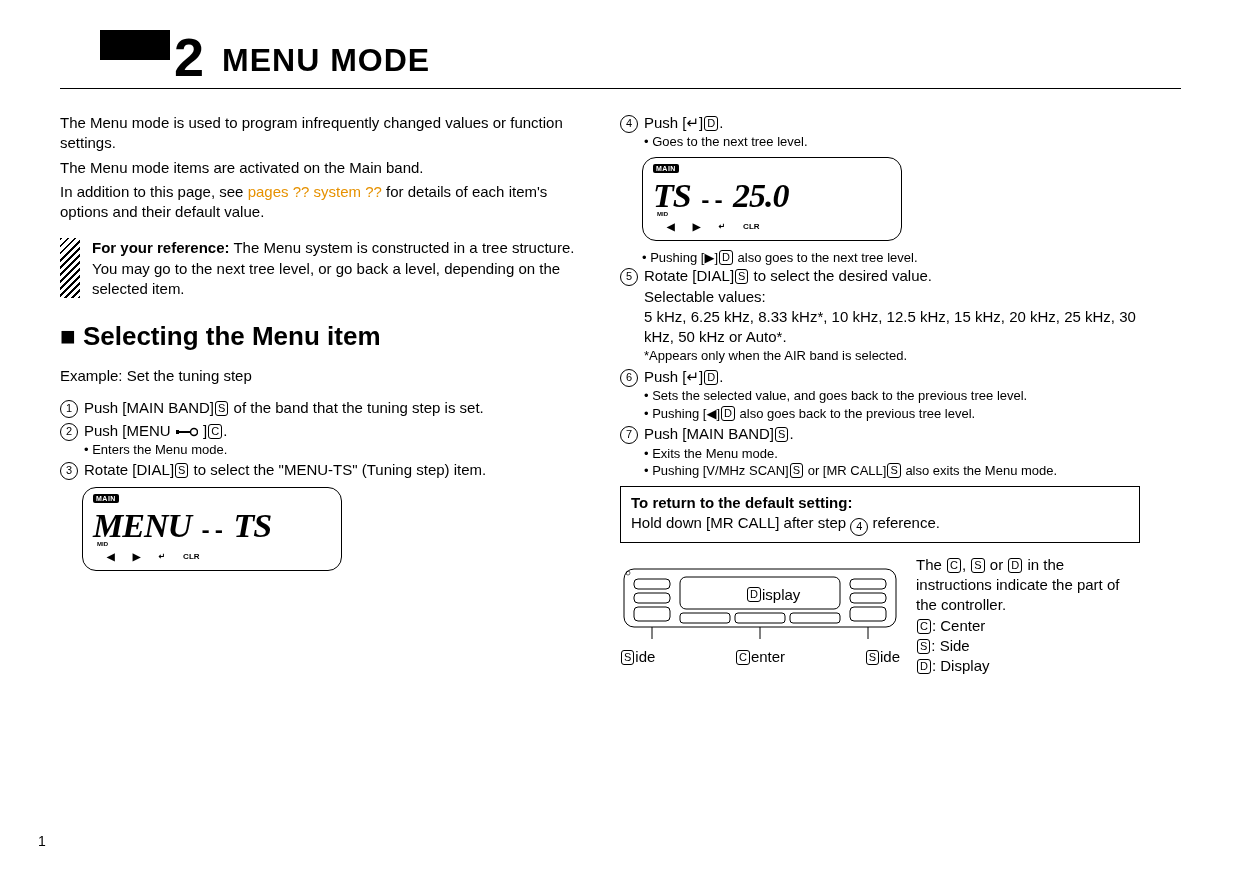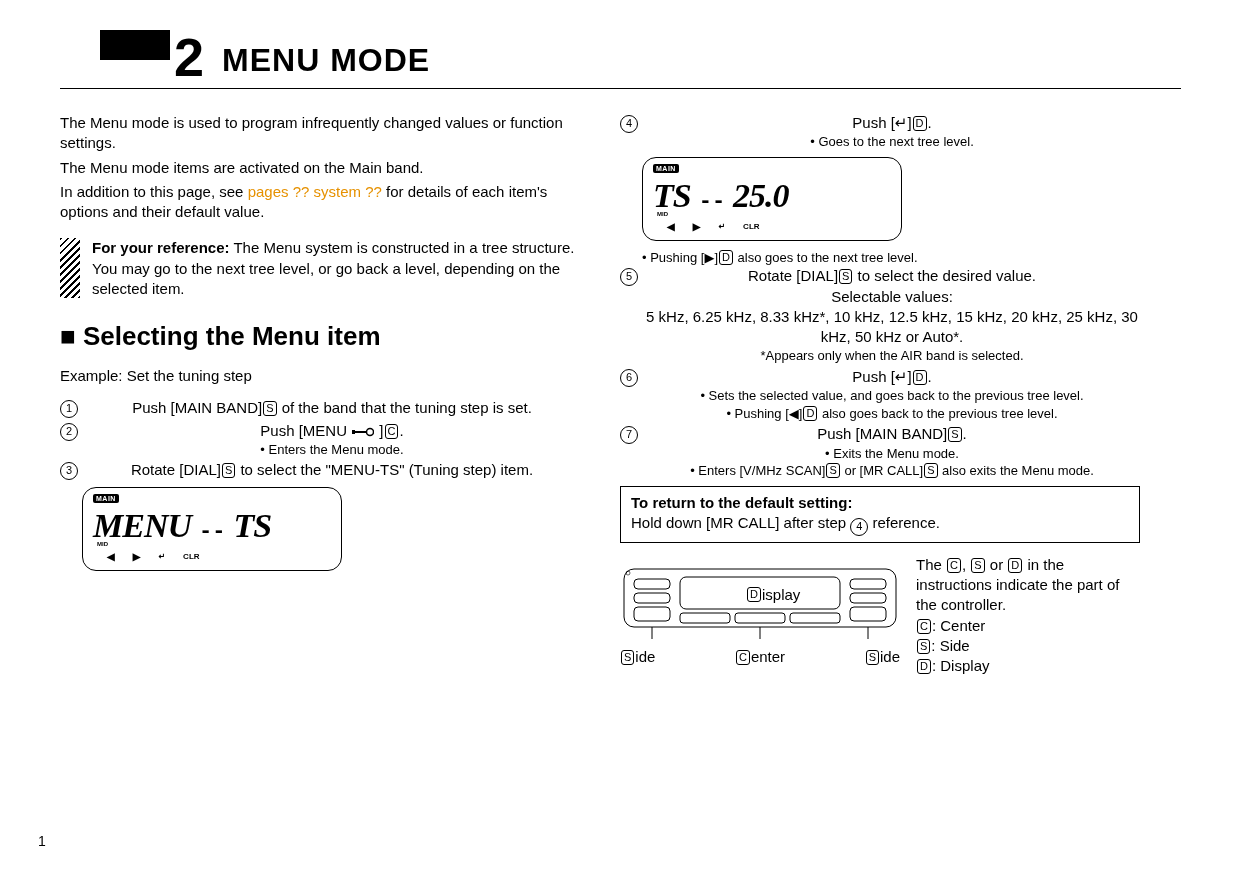--- a/index.html
+++ b/index.html
@@ -86,21 +86,21 @@
     display: inline-block;
     width: 16px; height: 16px;
     border: 1px solid #000;
     border-radius: 50%;
     line-height: 15px;
     text-align: center;
     font-size: 11px;
     flex: 0 0 auto;
     margin-top: 2px;
   }
-  .step-text { flex: 1; text-align: center; }
+  .step-text { flex: 1; }
   .boxed-letter {
     display: inline-block;
     border: 1px solid #000;
     border-radius: 3px;
     padding: 0 2px;
     font-size: 11px;
     line-height: 13px;
     margin: 0 1px;
     font-weight: normal;
     vertical-align: 1px;
@@ -348,21 +348,21 @@
           </div>
         </div>
       </div>
 
       <div class="step-item">
         <span class="circled">7</span>
         <div class="step-text">
           <span>Push [MAIN BAND]</span><span class="boxed-letter">S</span><span>.</span>
           <div class="sub-bullet">• Exits the Menu mode.</div>
           <div class="sub-bullet">
-            <span>• Enters [V/MHz SCAN]</span><span class="boxed-letter">S</span><span> or [MR CALL]</span><span class="boxed-letter">S</span><span> also exits the Menu mode.</span>
+            <span>• Pushing [V/MHz SCAN]</span><span class="boxed-letter">S</span><span> or [MR CALL]</span><span class="boxed-letter">S</span><span> also exits the Menu mode.</span>
           </div>
         </div>
       </div>
 
       <div class="default-box">
         <b>To return to the default setting:</b><br>
         <span>Hold down [MR CALL] after step </span><span class="circled" style="margin-top:0;vertical-align:-2px;">4</span><span> reference.</span>
       </div>
 
       <div class="controller-row">

